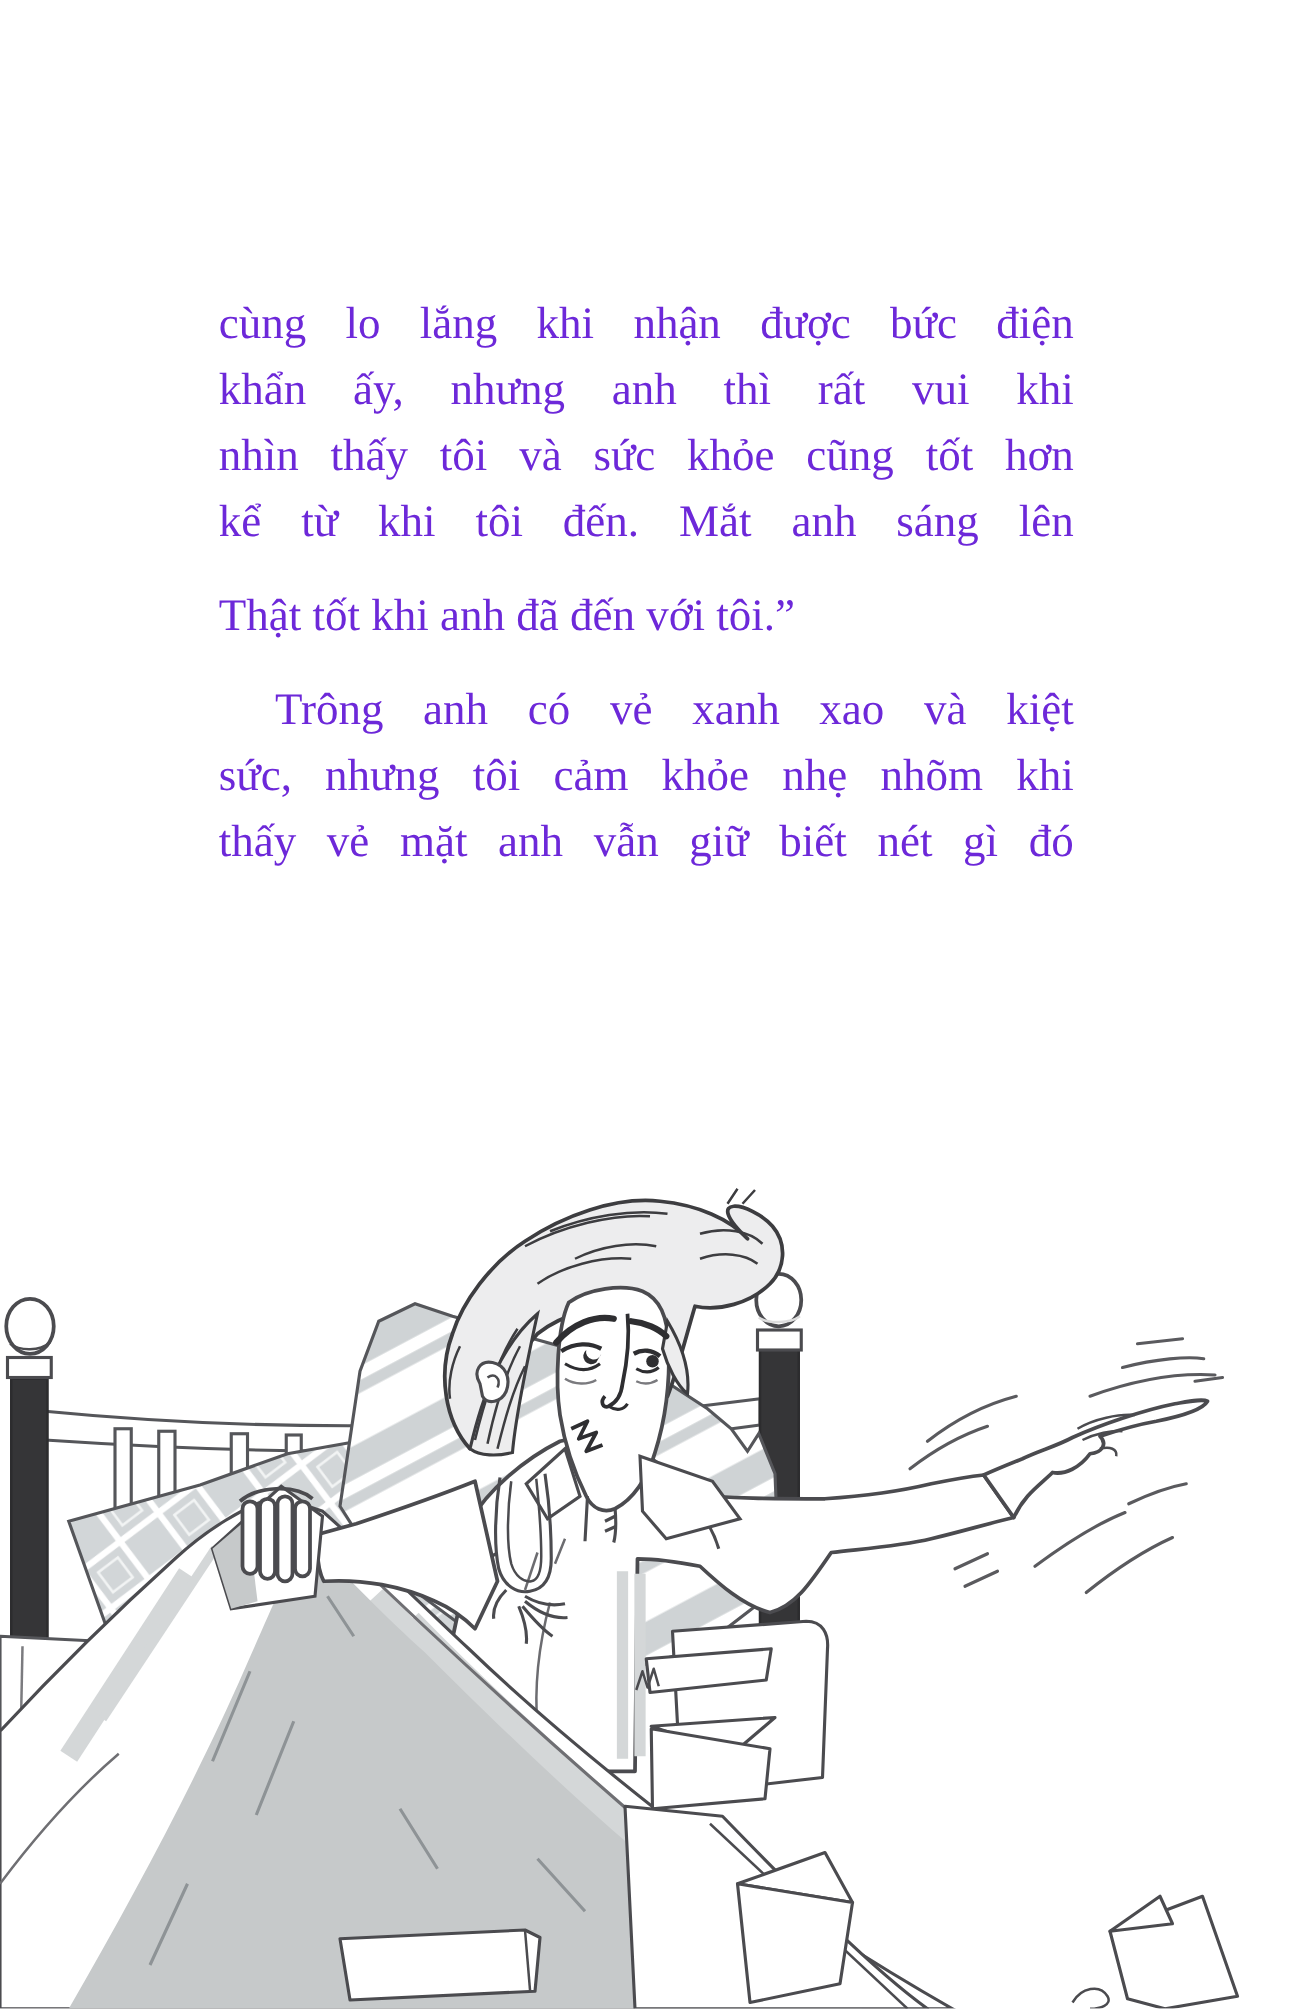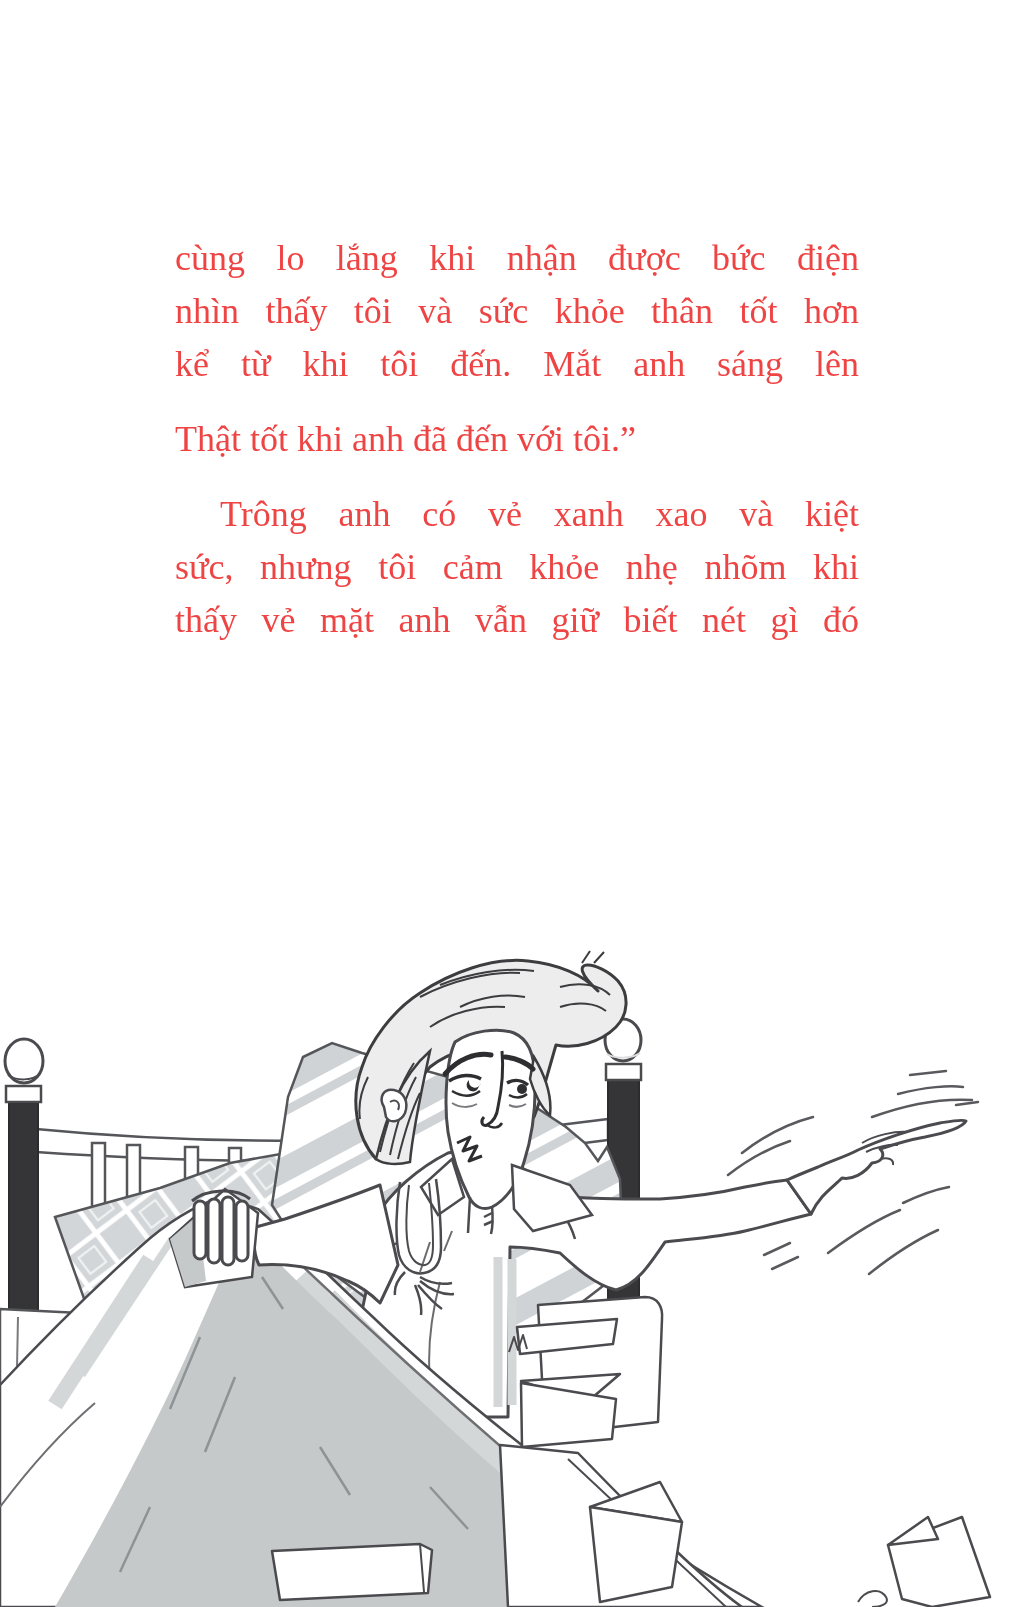--- a/index.html
+++ b/index.html
@@ -1,36 +1,37 @@
 <!DOCTYPE html>
 <html><head>
 <meta charset="utf-8">
 <style>
   html,body{margin:0;padding:0;background:#ffffff;}
   .page{position:relative;width:1032px;height:1607px;background:#ffffff;overflow:hidden;
-        font-family:"Liberation Serif","DejaVu Serif",serif;color:#ef4444;}
+        font-family:"Liberation Serif","DejaVu Serif",serif;color:#6d28d9;}
   .text-block{position:absolute;left:175px;top:210px;width:684px;
               font-size:36px;line-height:53px;}
   .text-block p{margin:0 0 22px 0;}
   .ln{text-align:justify;text-align-last:justify;}
   .ln-last{text-align-last:left;}
   .ind{padding-left:45px;}
   .illus{position:absolute;left:0;top:947px;width:1032px;height:660px;}
   svg{display:block;}
 </style>
 </head>
 <body>
 
 <div class="page">
 
   <div class="text-block">
     <p>
       </p>
       <div class="ln">cùng lo lắng khi nhận được bức điện</div>
-      <div class="ln">nhìn thấy tôi và sức khỏe thân tốt hơn</div>
+      <div class="ln">khẩn ấy, nhưng anh thì rất vui khi</div>
+      <div class="ln">nhìn thấy tôi và sức khỏe cũng tốt hơn</div>
       <div class="ln">kể từ khi tôi đến. Mắt anh sáng lên</div>
     <p></p>
     <p>
       </p>
       <div class="ln ln-last">Thật tốt khi anh đã đến với tôi.”</div>
     <p></p>
     <p>
       </p>
       <div class="ln ind">Trông anh có vẻ xanh xao và kiệt</div>
       <div class="ln">sức, nhưng tôi cảm khỏe nhẹ nhõm khi</div>

